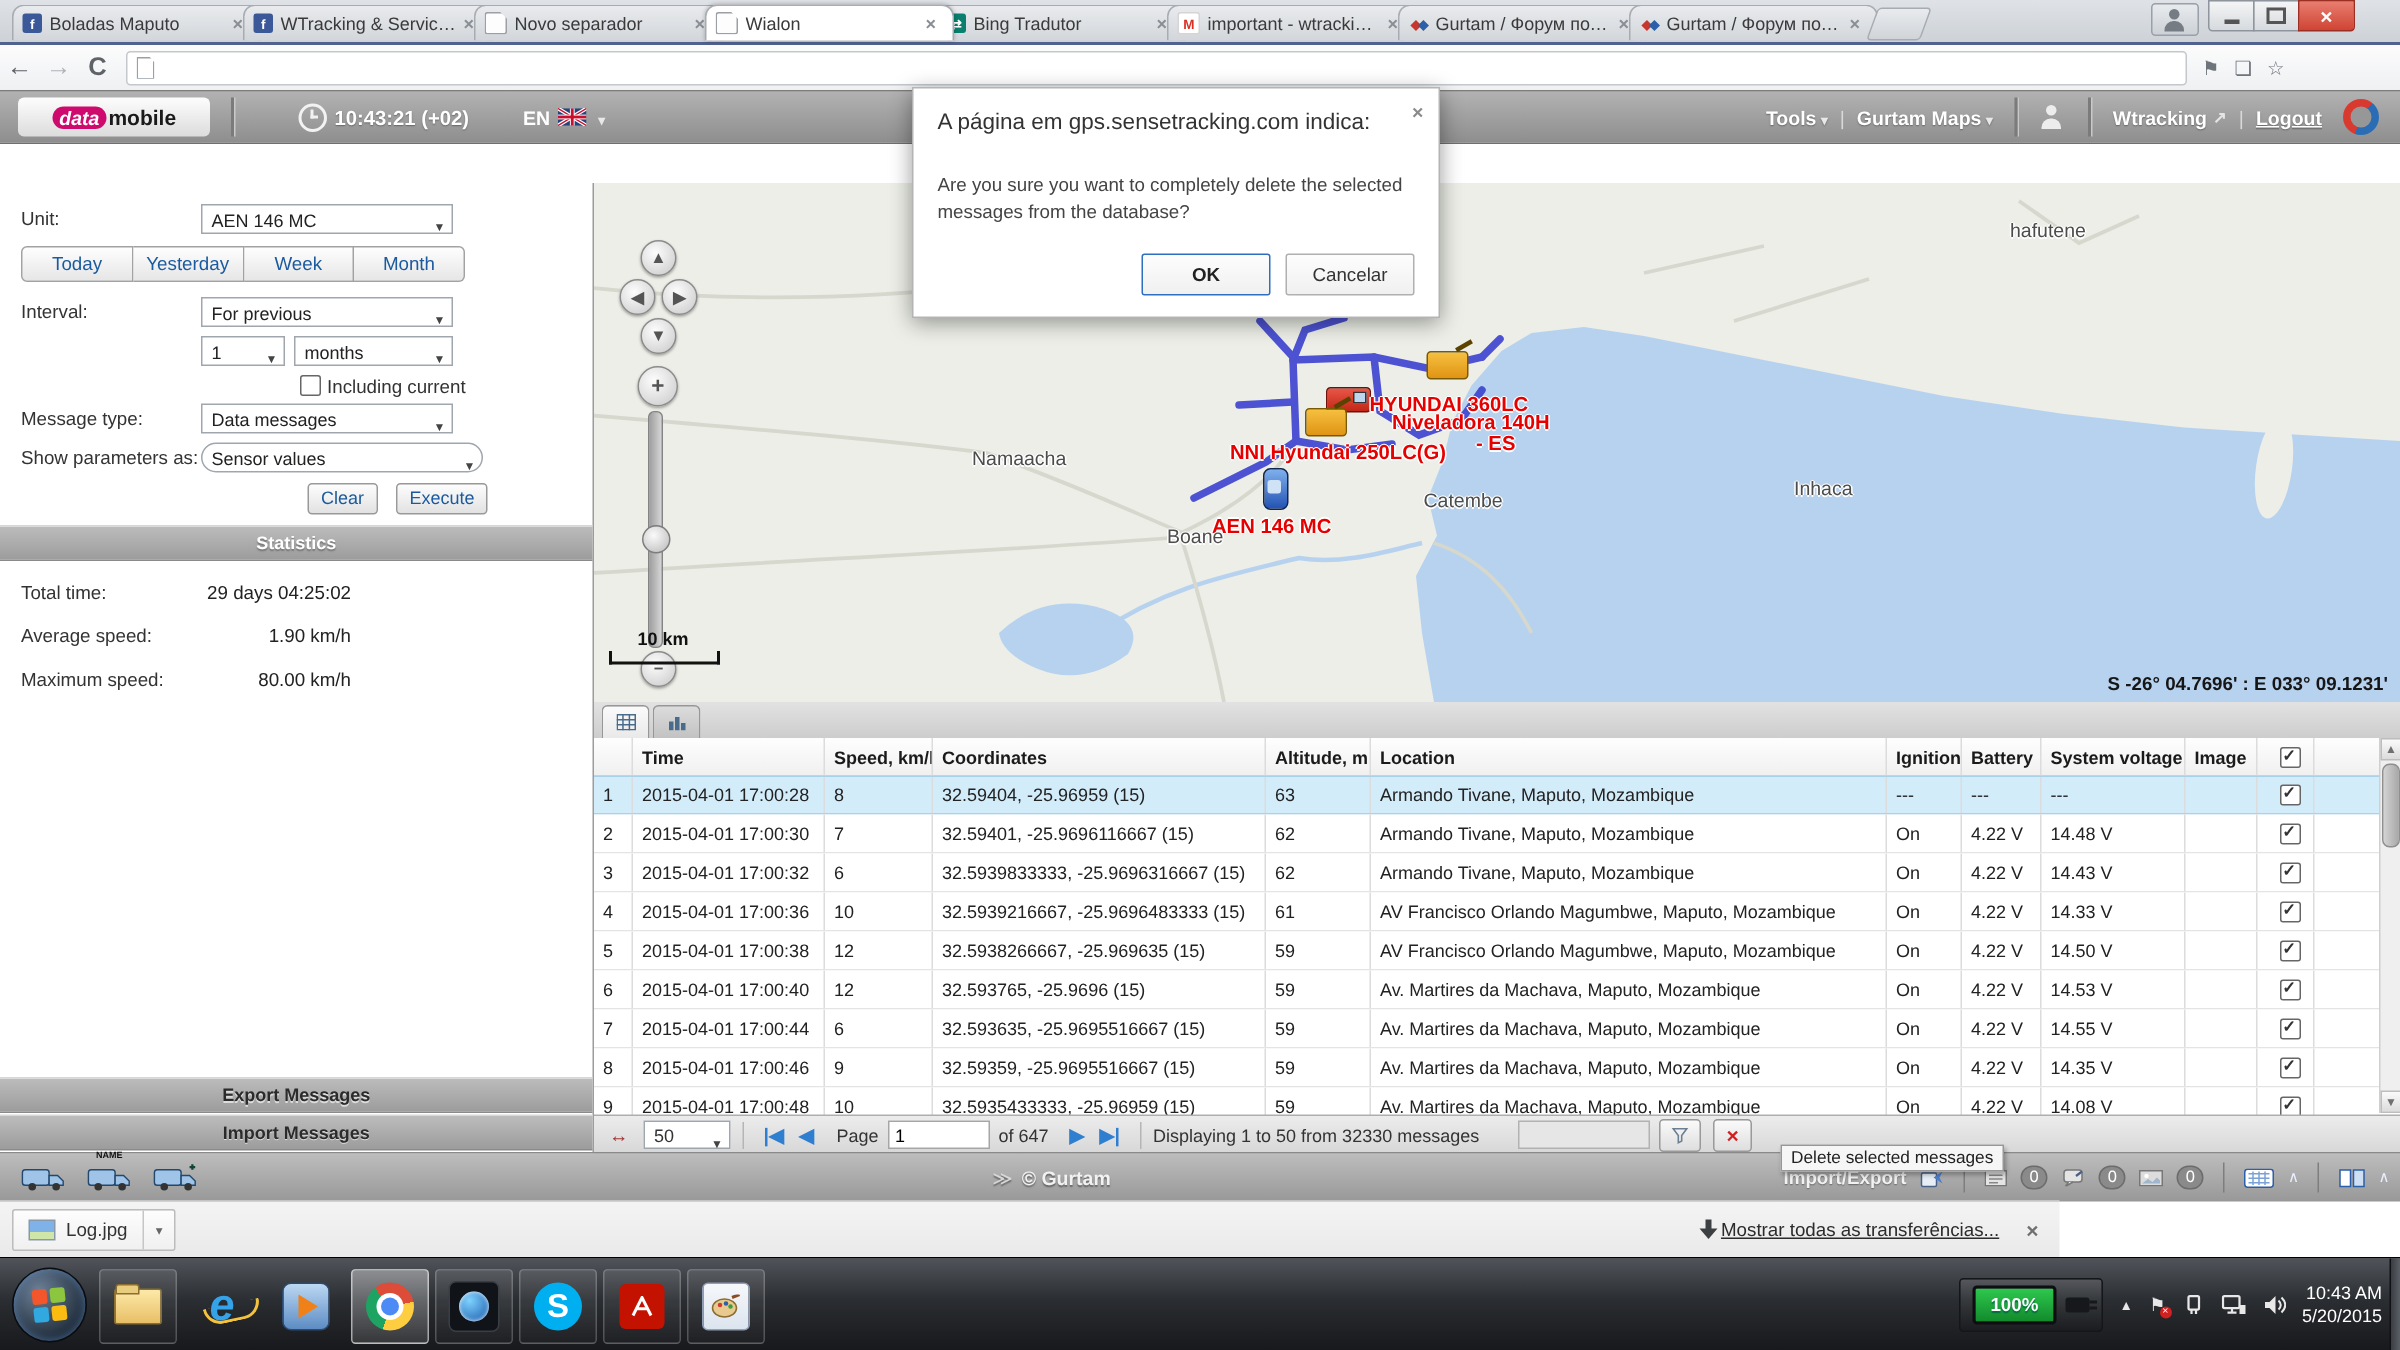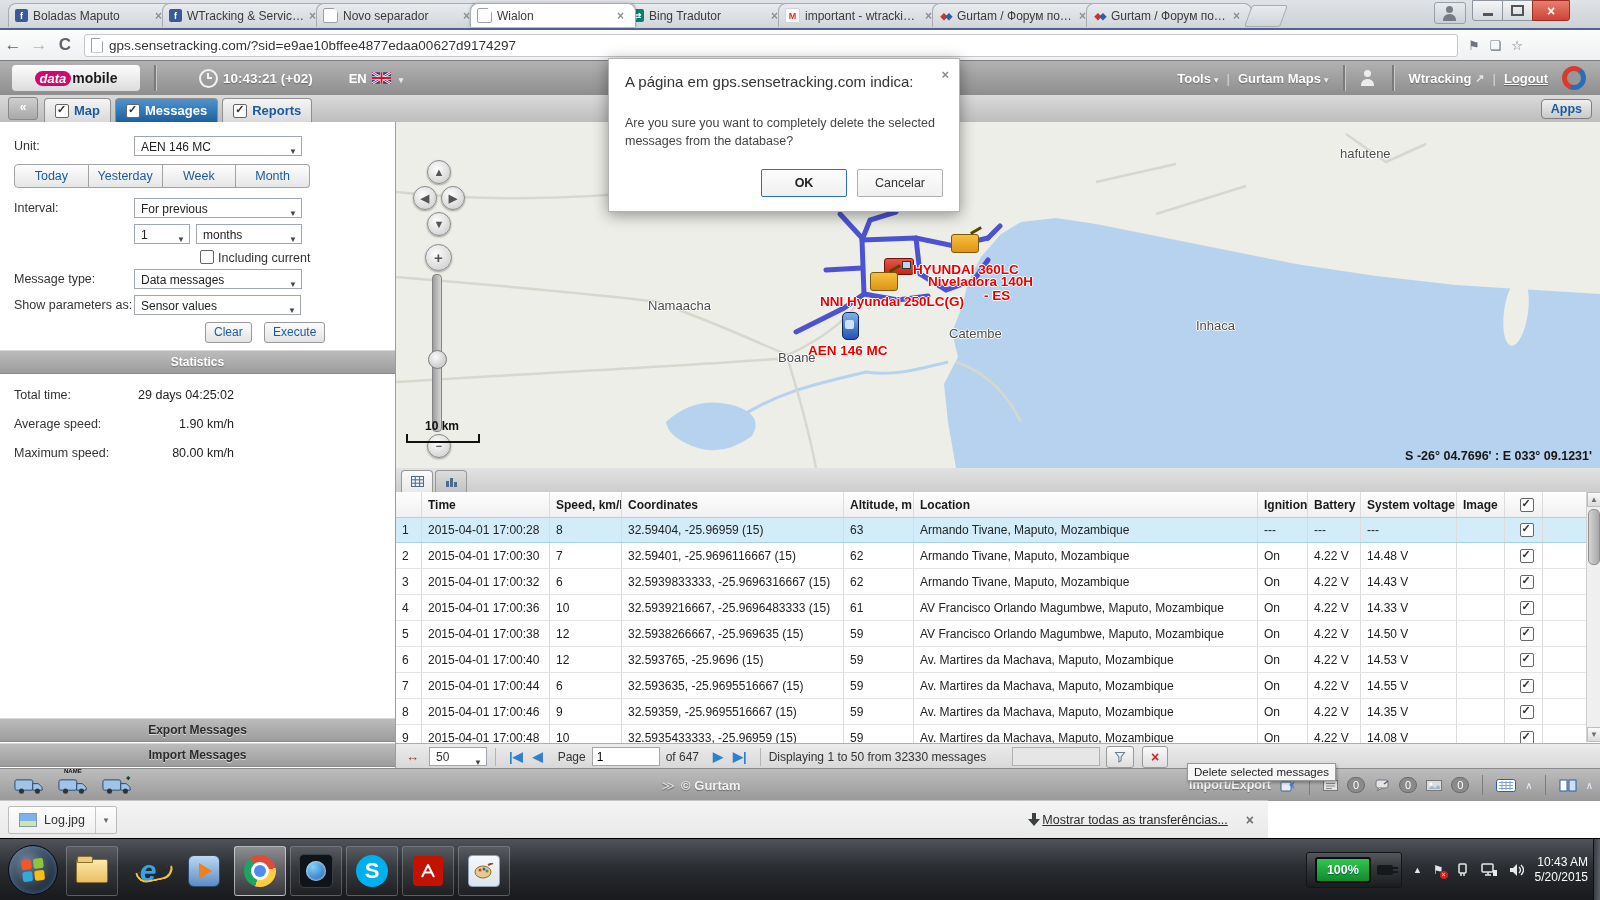--- a/index.html
+++ b/index.html
@@ -184,21 +184,21 @@
   .ftruck{margin-left:14px;position:relative;}
   .ftruck .nm{position:absolute;left:6px;top:-8px;font-size:6px;font-weight:bold;color:#111;}
   #fcenter{position:absolute;left:616px;width:170px;text-align:center;color:#f2f2f2;font-weight:bold;font-size:13px;text-shadow:0 1px 1px #666;}
   #fcenter .chev{color:#d8d8d8;font-weight:normal;margin-right:6px;}
   #fright{position:absolute;right:8px;display:flex;align-items:center;gap:9px;color:#f2f2f2;font-size:12.5px;}
   .badge{background:#8a8a8a;border:1px solid #6c6c6c;color:#fff;border-radius:8px;padding:0 5px;font-size:11px;line-height:14px;}
   .fsep{width:1px;height:20px;background:#7e7e7e;margin:0 4px;}
   .fchev{color:#e8f0ff;font-size:10px;letter-spacing:-1px;}
   #import-export{text-shadow:0 1px 1px #666;font-weight:bold;}
   
-  #dlbar{position:absolute;left:0;top:800px;width:1268px;height:38px;background:linear-gradient(#f4f4f4,#e9e9e9);
+  #dlbar{position:absolute;left:0;top:800px;width:1373px;height:38px;background:linear-gradient(#f4f4f4,#e9e9e9);
     border-top:1px solid #c4c4c4;display:flex;align-items:center;}
   #dlitem{margin-left:8px;height:26px;background:linear-gradient(#fdfdfd,#f0f0f0);border:1px solid #bcbcbc;border-radius:2px;
     display:flex;align-items:center;}
   #dlitem .body{display:flex;align-items:center;gap:7px;padding:0 10px;font-size:12.5px;color:#333;}
   #dl-thumb{width:16px;height:12px;background:linear-gradient(#7fb2e8 60%,#cfe6a8 60%);border:1px solid #8899aa;}
   #dl-caret{width:20px;height:26px;border-left:1px solid #c6c6c6;display:flex;align-items:center;justify-content:center;color:#666;font-size:9px;}
   #dl-caret::after{content:"▾";}
   #dlright{margin-left:auto;display:flex;align-items:center;gap:2px;margin-right:14px;color:#333;}
   #dl-arrow{width:12px;height:14px;position:relative;}
   #dl-arrow::before{content:"";position:absolute;left:4px;top:0;width:4px;height:7px;background:#3c4043;}
@@ -305,21 +305,20 @@
     <div id="win-max" class="winbtn abs"></div>
     <div id="win-close" class="winbtn abs"></div>
   </div>
 
   <div id="toolbar">
     <span class="navglyph">←</span>
     <span class="navglyph dim">→</span>
     <span class="navglyph" style="font-weight:bold;">C</span>
     <div id="urlbox">
       <span id="url-page-icon"></span>
-      <span>gps.sensetracking.com/?sid=e9ae10bffee4877edaa00627d9174297</span>
     </div>
     <span class="tb-ic">⚑</span>
     <span class="tb-ic">❏</span>
     <span class="tb-ic">☆</span>
   </div>
 
   <div id="appheader">
     <div id="logo">
       <span class="l1">data</span>
       <span class="l2">mobile</span>
@@ -350,36 +349,20 @@
       <span id="user-edit-icon"></span>
       <div class="hsep"></div>
       <span class="hlink">Wtracking</span>
       <span id="ext-arrow">↗</span>
       <span class="pipe">|</span>
       <span id="logout" class="hlink">Logout</span>
       <div id="wialon-logo"></div>
     </div>
   </div>
 
-  <div id="navbar">
-    <div id="collapse-btn"></div>
-    <div class="navtab">
-      <span class="cb checked"></span>
-      <span>Map</span>
-    </div>
-    <div class="navtab active">
-      <span class="cb checked"></span>
-      <span>Messages</span>
-    </div>
-    <div class="navtab">
-      <span class="cb checked"></span>
-      <span>Reports</span>
-    </div>
-    <div id="apps-btn">Apps</div>
-  </div>
 
   <div id="sidebar">
     <span class="fl" style="top:17px;">Unit:</span>
     <div class="select" style="left:134px;top:14px;width:168px;">AEN 146 MC</div>
     <div class="quickrow">
   <div class="qbtn">Today</div>
 
   <div class="qbtn">Yesterday</div>
 
   <div class="qbtn">Week</div>
@@ -388,21 +371,21 @@
 </div>
     <span class="fl" style="top:79px;">Interval:</span>
     <div class="select" style="left:134px;top:76px;width:168px;">For previous</div>
     <div class="select" style="left:134px;top:102px;width:56px;">1</div>
     <div class="select" style="left:196px;top:102px;width:106px;">months</div>
     <span class="cb abs" style="left:200px;top:128px;"></span>
     <span class="fl" style="left:218px;top:129px;">Including current</span>
     <span class="fl" style="top:150px;">Message type:</span>
     <div class="select" style="left:134px;top:147px;width:168px;">Data messages</div>
     <span class="fl" style="top:176px;">Show parameters as:</span>
-    <div class="select" style="left:134px;top:173px;width:167px;">Sensor values</div>
+    <div class="select" style="left:134px;top:173px;width:188px;border-radius:10px;">Sensor values</div>
     <div class="smallbtn" style="left:205px;top:200px;">Clear</div>
     <div class="smallbtn" style="left:264px;top:200px;">Execute</div>
     <div class="barhdr" style="top:228px;color:#fff;text-shadow:0 1px 1px #777;">Statistics</div>
     <div class="abs" style="left:0;top:258px;width:395px;">
 
   <div class="stat-row">
     <span class="stat-label">Total time:</span>
     <span class="stat-value">29 days 04:25:02</span>
   </div>
 

